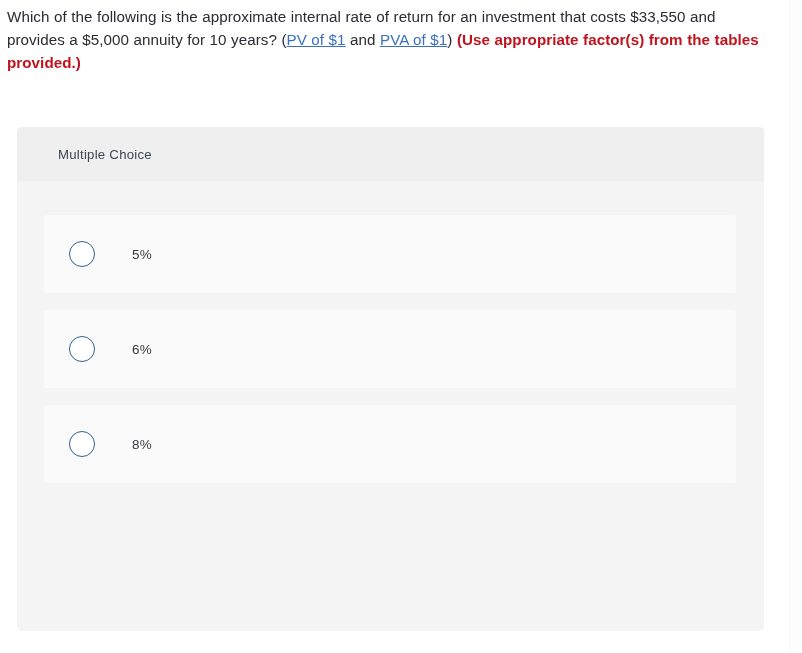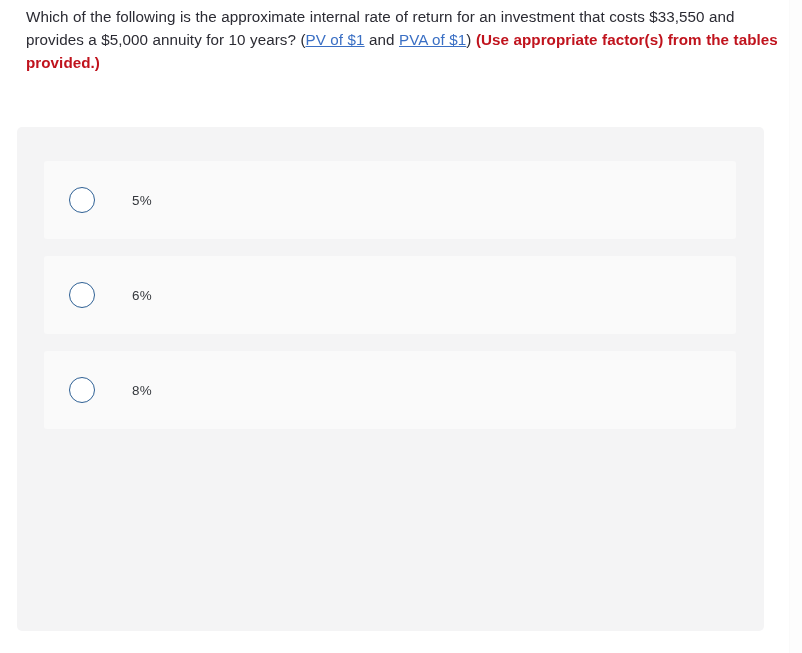--- a/index.html
+++ b/index.html
@@ -12,21 +12,21 @@
     width: 802px;
     height: 653px;
     font-family: "Liberation Sans", sans-serif;
     position: relative;
     overflow: hidden;
   }
 
   
   .question {
     position: absolute;
-    left: 26px;
+    left: 7px;
     top: 5px;
     width: 752px;
     font-size: 15.2px;
     line-height: 23px;
     color: #2b2b33;
     letter-spacing: 0.05px;
     word-spacing: 0.2px;
   }
   .question .link {
     color: #3a6fc4;
@@ -102,20 +102,23 @@
 </style>
 </head>
 <body>
 
 <div class="question">
   <span>Which of the following is the approximate internal rate of return for an investment that costs $33,550 and provides a $5,000 annuity for 10 years? (</span><span class="link">PV of $1</span><span> and </span><span class="link">PVA of $1</span><span>) </span><span class="emph">(Use appropriate factor(s) from the tables provided.)</span>
 </div>
 
 <div class="mc-panel">
 
+  <div class="mc-header">
+    <span class="mc-header-label">Multiple Choice</span>
+  </div>
 
   <div class="mc-body">
 
     <div class="option">
       <span class="radio"></span>
       <span class="option-label">5%</span>
     </div>
 
     <div class="option">
       <span class="radio"></span>

